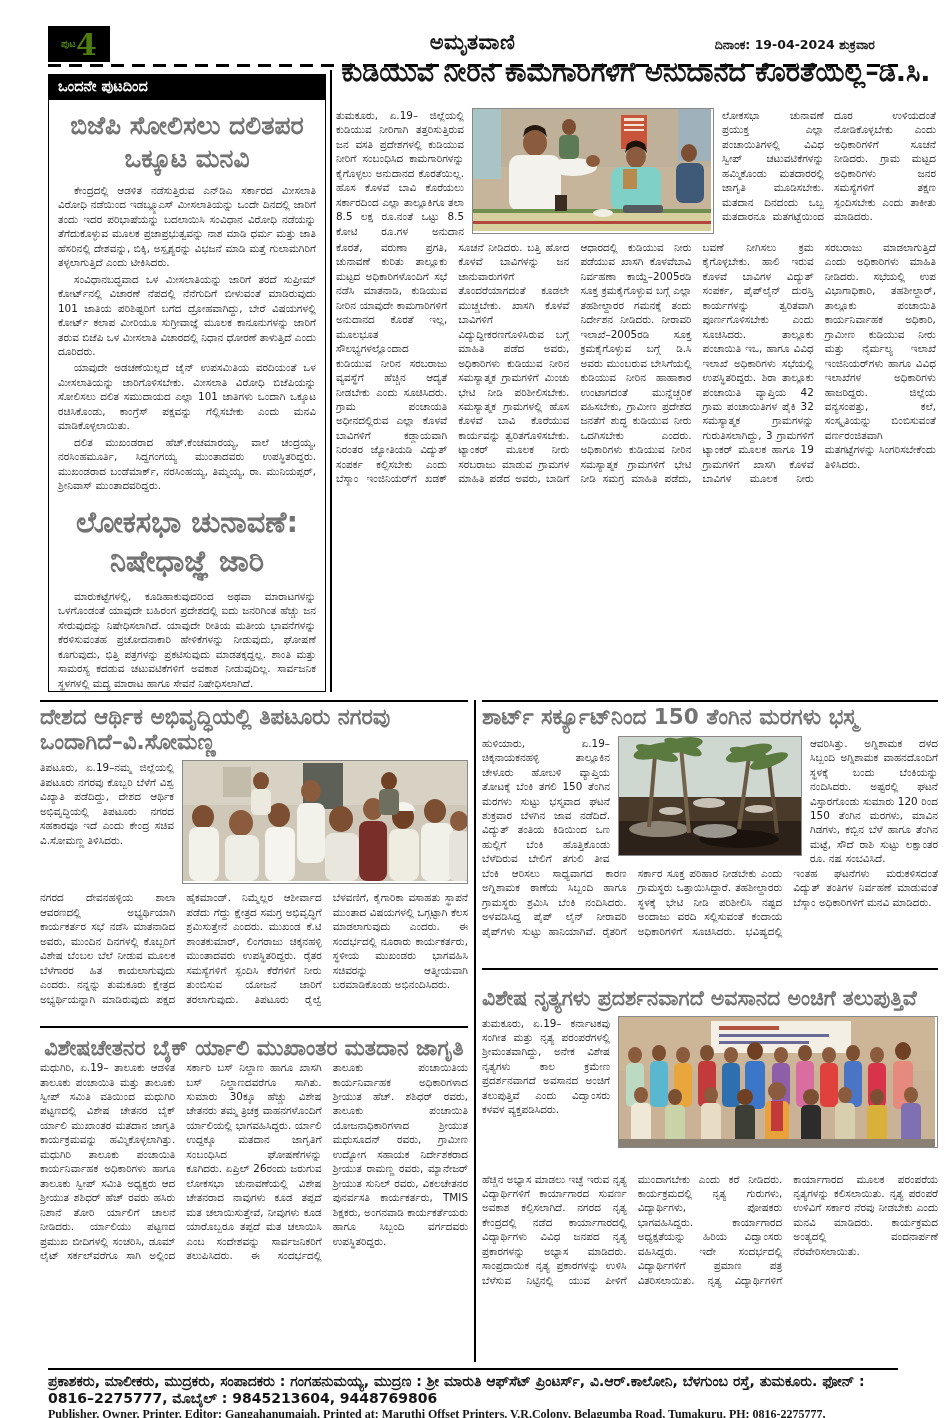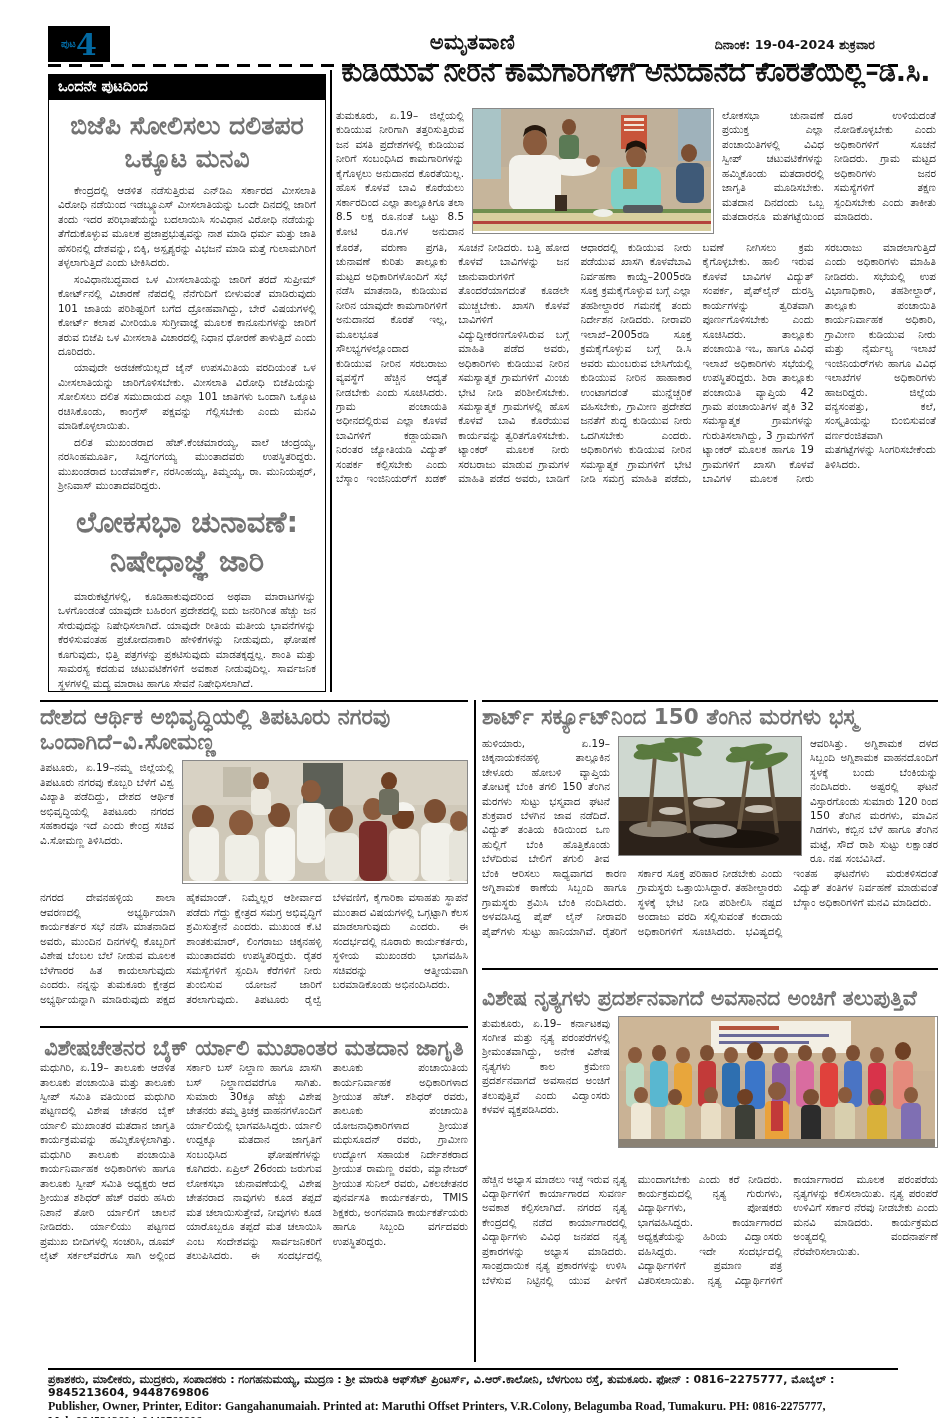--- a/index.html
+++ b/index.html
@@ -9,21 +9,21 @@
     overflow:hidden;
   }
   .abs{position:absolute;}
   .just{text-align:justify;}
   .body-text{font-size:10.4px;line-height:1.39;color:#1c1c1c;}
   .cols{column-gap:11px;}
   .clip{overflow:hidden;}
   .hl{font-weight:bold;color:#737373;}
   .rule-top{border-top:2.5px solid #000;}
   
-  #pagebox{left:48px;top:26px;width:62px;height:36px;background:#000;color:#0369a1;display:flex;align-items:center;justify-content:center;gap:3px;}
+  #pagebox{left:48px;top:26px;width:62px;height:36px;background:#000;color:#4d7c0f;display:flex;align-items:center;justify-content:center;gap:3px;}
   #pagebox .pl{font-size:10px;line-height:1.05;font-weight:bold;width:12px;word-break:break-all;text-align:center;}
   #pagebox .pn{font-size:30px;font-weight:bold;font-family:"DejaVu Serif",serif;}
   #masthead{left:0;top:30px;width:945px;text-align:center;font-size:21px;font-weight:bold;letter-spacing:.5px;}
   #dateline{right:70px;top:37px;font-size:12.5px;font-weight:bold;}
   #head-dash{left:48px;top:64px;width:850px;height:3px;
     background:repeating-linear-gradient(90deg,#000 0 13px,transparent 13px 21px);}
   
   #kicker{left:48px;top:74px;width:278px;height:25px;background:#000;color:#fff;
     font-size:14.5px;font-weight:bold;display:flex;align-items:center;padding-left:10px;box-sizing:border-box;}
   #left-art{left:48px;top:99px;width:278px;height:593px;border:1.5px solid #000;box-sizing:border-box;padding:6px 9px;}
@@ -60,21 +60,21 @@
   #rally-bottom{height:300px;column-count:3;}
   
   #dance{left:482px;top:968px;width:456px;}
   #dance .sh{font-size:20.5px;line-height:1.1;padding-top:17px;}
   #dance-row{display:flex;gap:8px;margin-top:6px;height:132px;}
   #dance-row .tcol{flex:0 0 128px;}
   #dance-photo{flex:1;height:130px;border:1px solid #888;}
   #dance-bottom{margin-top:24px;height:218px;column-count:3;}
   
   #footer{left:48px;top:1368px;width:850px;border-top:2px solid #000;padding-top:3px;text-align:left;}
-  #footer .f1{font-size:11px;font-weight:bold;}
+  #footer .f1{font-size:14px;font-weight:bold;}
   #footer .f2{font-size:12px;font-weight:bold;font-family:"Liberation Serif","DejaVu Serif",serif;}
   svg{display:block;}
 </style>
 </head>
 <body>
 
 <div class="abs" id="pagebox">
   <span class="pl">ಪುಟ</span>
   <span class="pn">4</span>
 </div>

